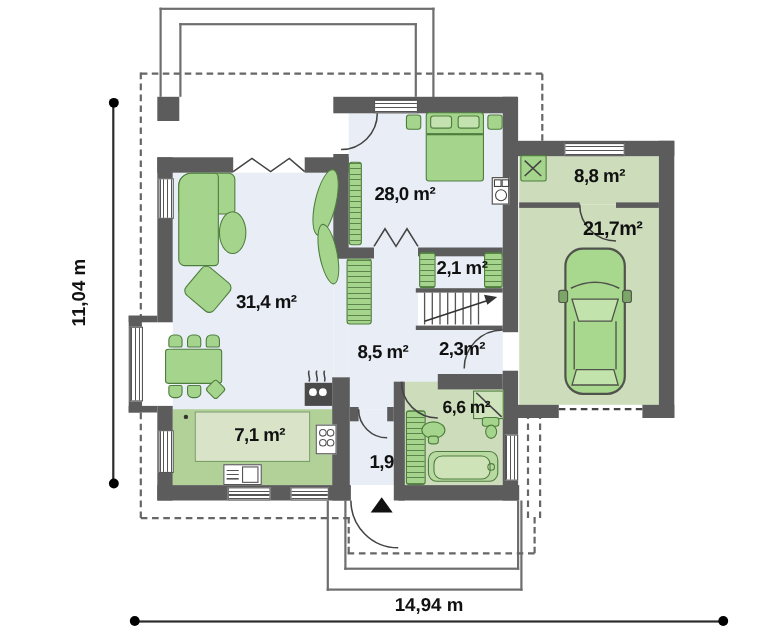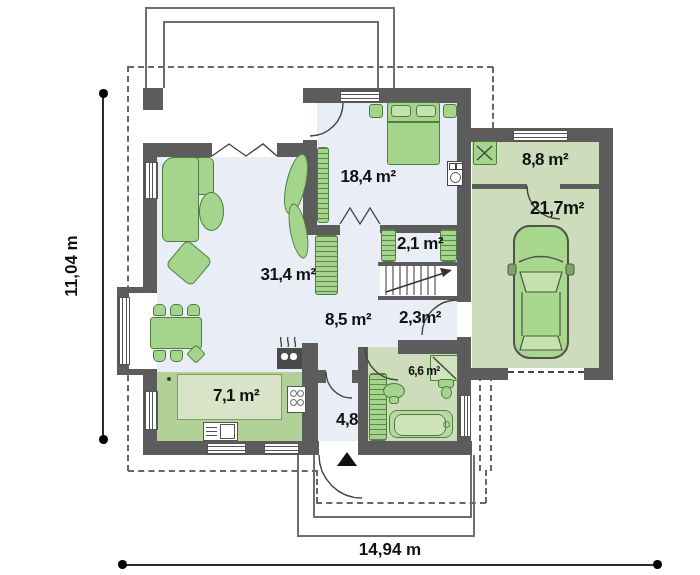--- a/index.html
+++ b/index.html
@@ -182,27 +182,27 @@
       <rect x="514" y="226" width="54" height="132" rx="16" fill="#a8d78e" stroke="#50534b" stroke-width="2"></rect>
       <rect x="508" y="264" width="8" height="11" rx="2" fill="#7ca568" stroke="#50534b" stroke-width="1"></rect>
       <rect x="566" y="264" width="8" height="11" rx="2" fill="#7ca568" stroke="#50534b" stroke-width="1"></rect>
       <path d="M519 262 Q541 251 563 262" stroke="#50534b" stroke-width="1.4" fill="none"></path>
       <path d="M520 272 L562 272 L556 292 L526 292 Z" fill="#c3e3ad" stroke="#50534b" stroke-width="1.2"></path>
       <path d="M524 336 L558 336 L562 350 L520 350 Z" fill="#c3e3ad" stroke="#50534b" stroke-width="1.2"></path>
       <path d="M522 292 L522 336 M560 292 L560 336" stroke="#50534b" stroke-width="1.2"></path>
     </g>
   </svg>
 
-  <div class="lab" style="left:242px;top:275px;margin-left:46px;">31,4 m²</div>
-  <div class="lab" style="left:368px;top:177px;">18,4 m²</div>
+  <div class="lab" style="left:242px;top:275px;">31,4 m²</div>
+  <div class="lab" style="left:368px;top:177px;">28,0 m²</div>
   <div class="lab" style="left:420px;top:244px;">2,1 m²</div>
   <div class="lab" style="left:348px;top:320px;text-align:center;">8,5 m²</div>
   <div class="lab" style="left:420px;top:318px;">2,3m²</div>
-  <div class="lab" style="left:424px;top:371px;font-size:12px;">6,6 m²</div>
-  <div class="lab" style="left:347px;top:420px;">4,8</div>
+  <div class="lab" style="left:424px;top:371px;font-size:16px;">6,6 m²</div>
+  <div class="lab" style="left:347px;top:420px;">1,9</div>
   <div class="lab" style="left:236px;top:396px;">7,1 m²</div>
   <div class="lab" style="left:545px;top:160px;">8,8 m²</div>
   <div class="lab" style="left:557px;top:208px;font-size:18px;">21,7m²</div>
 
   <div class="dimline-v" style="left:102px;top:93px;height:347px;"></div>
   <div class="dot" style="left:99px;top:89px;"></div>
   <div class="dot" style="left:99px;top:435px;"></div>
   <div class="dimlab" style="left:37px;top:256px;width:70px;text-align:center;transform:rotate(-90deg);">11,04 m</div>
 
   <div class="dimline-h" style="left:122px;top:564px;width:536px;"></div>

